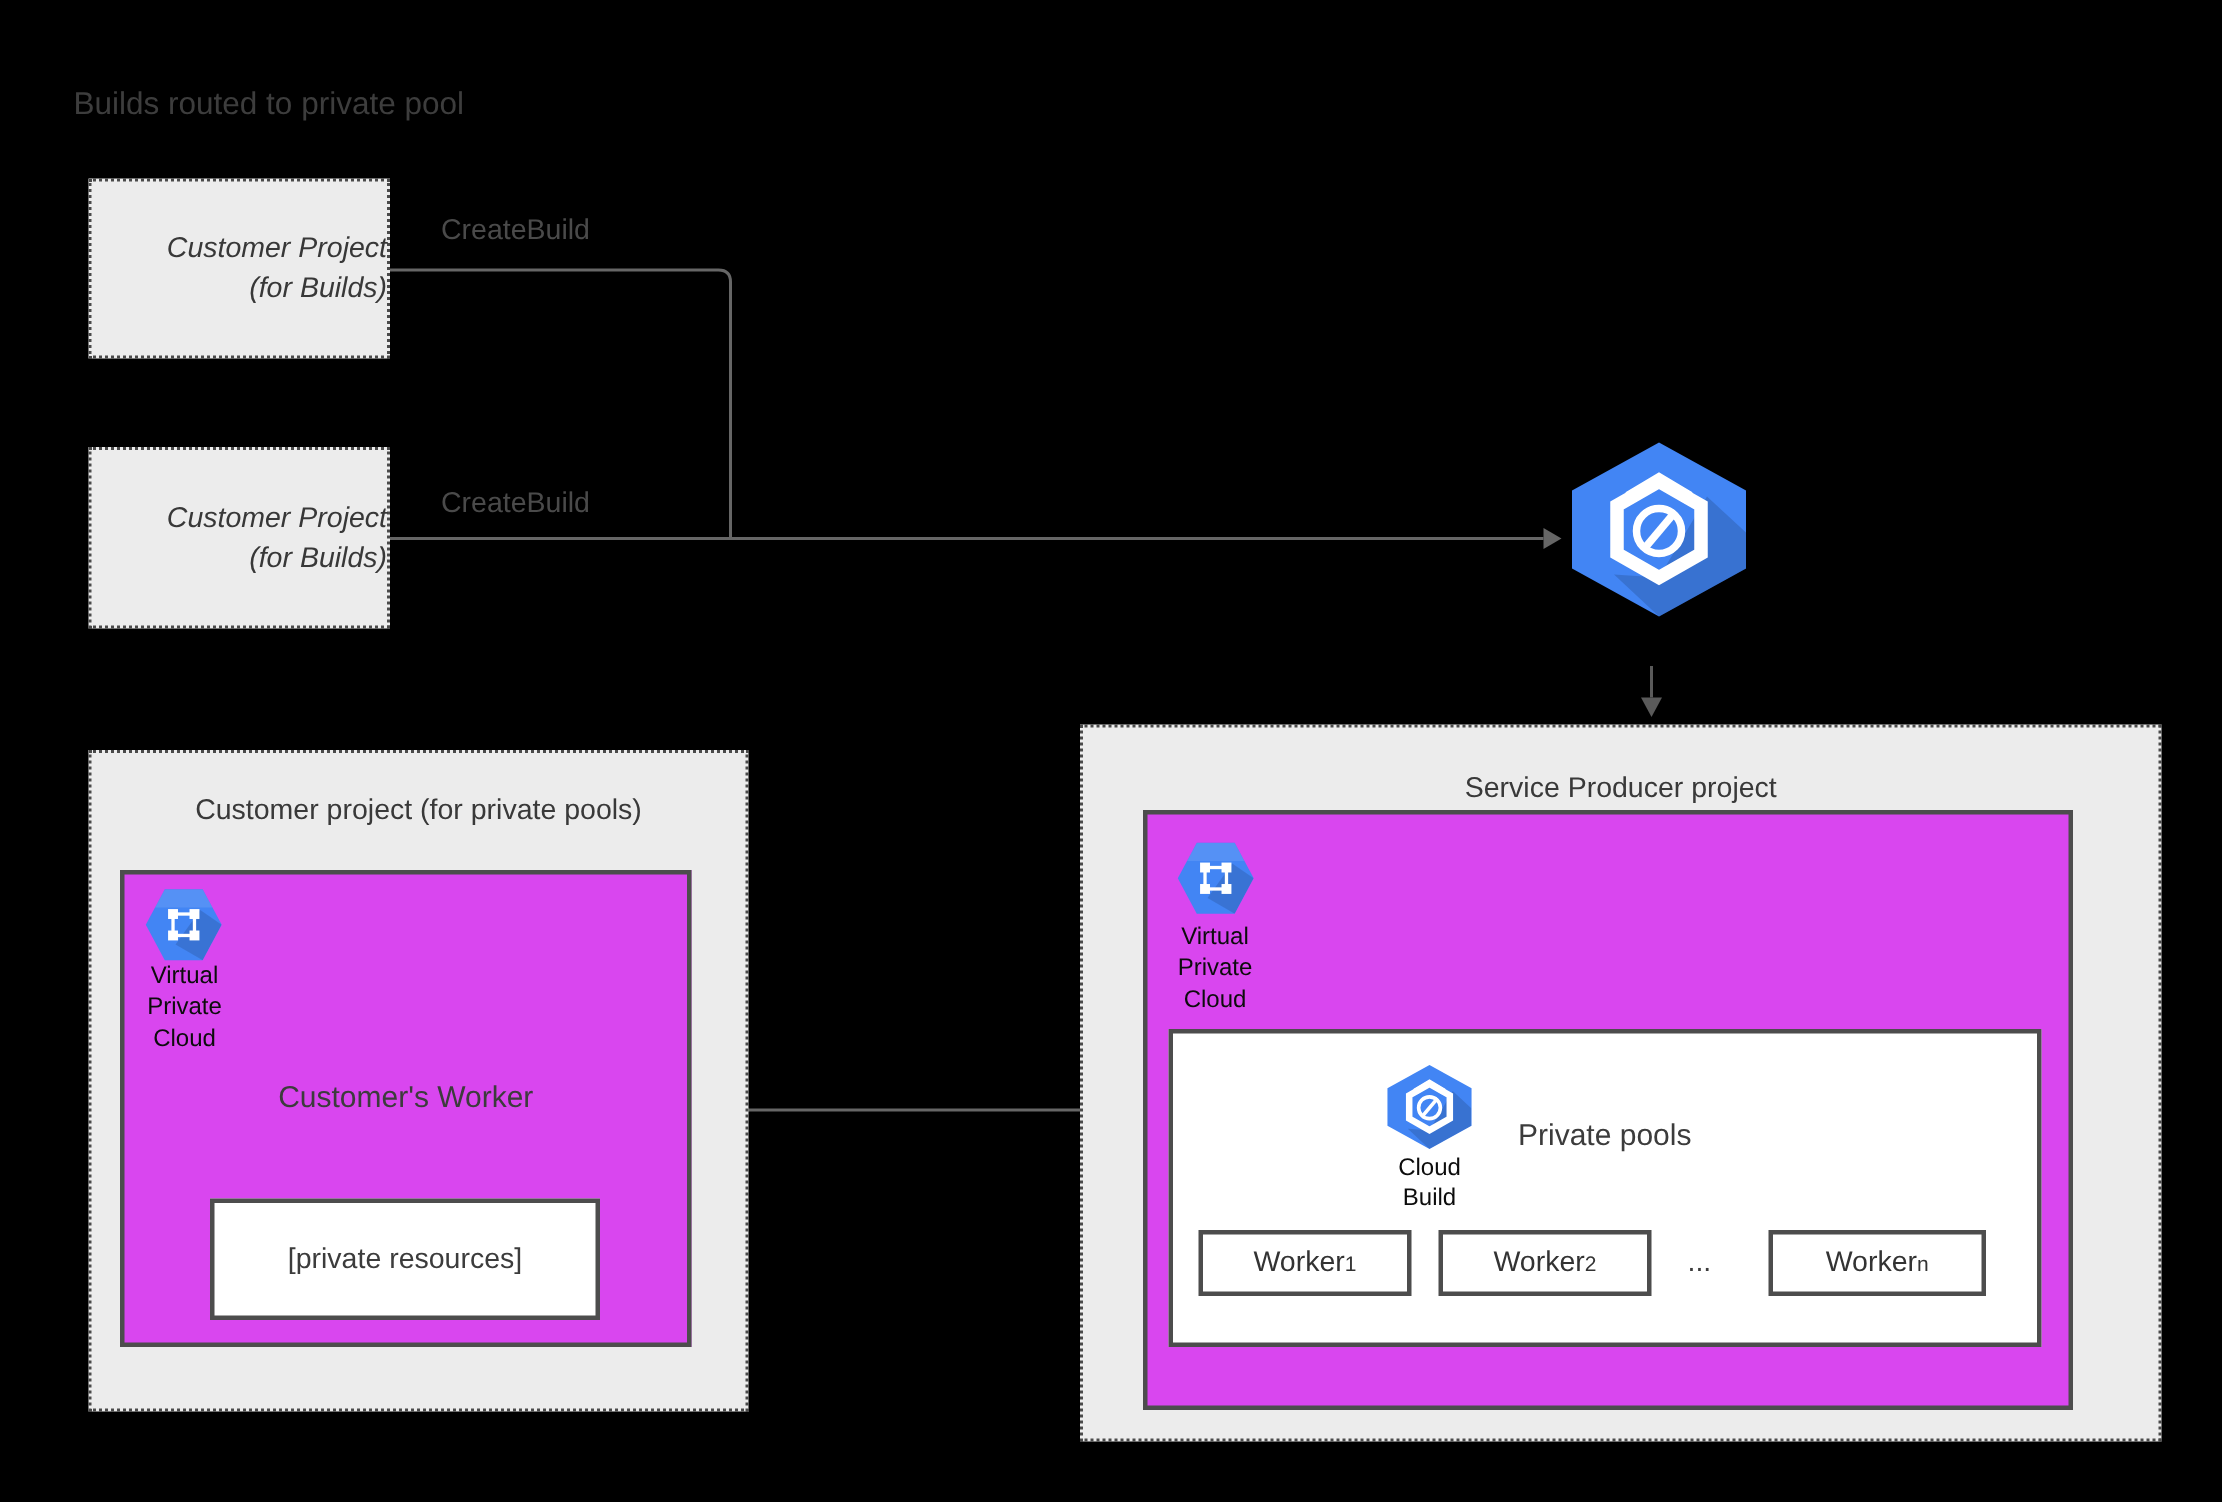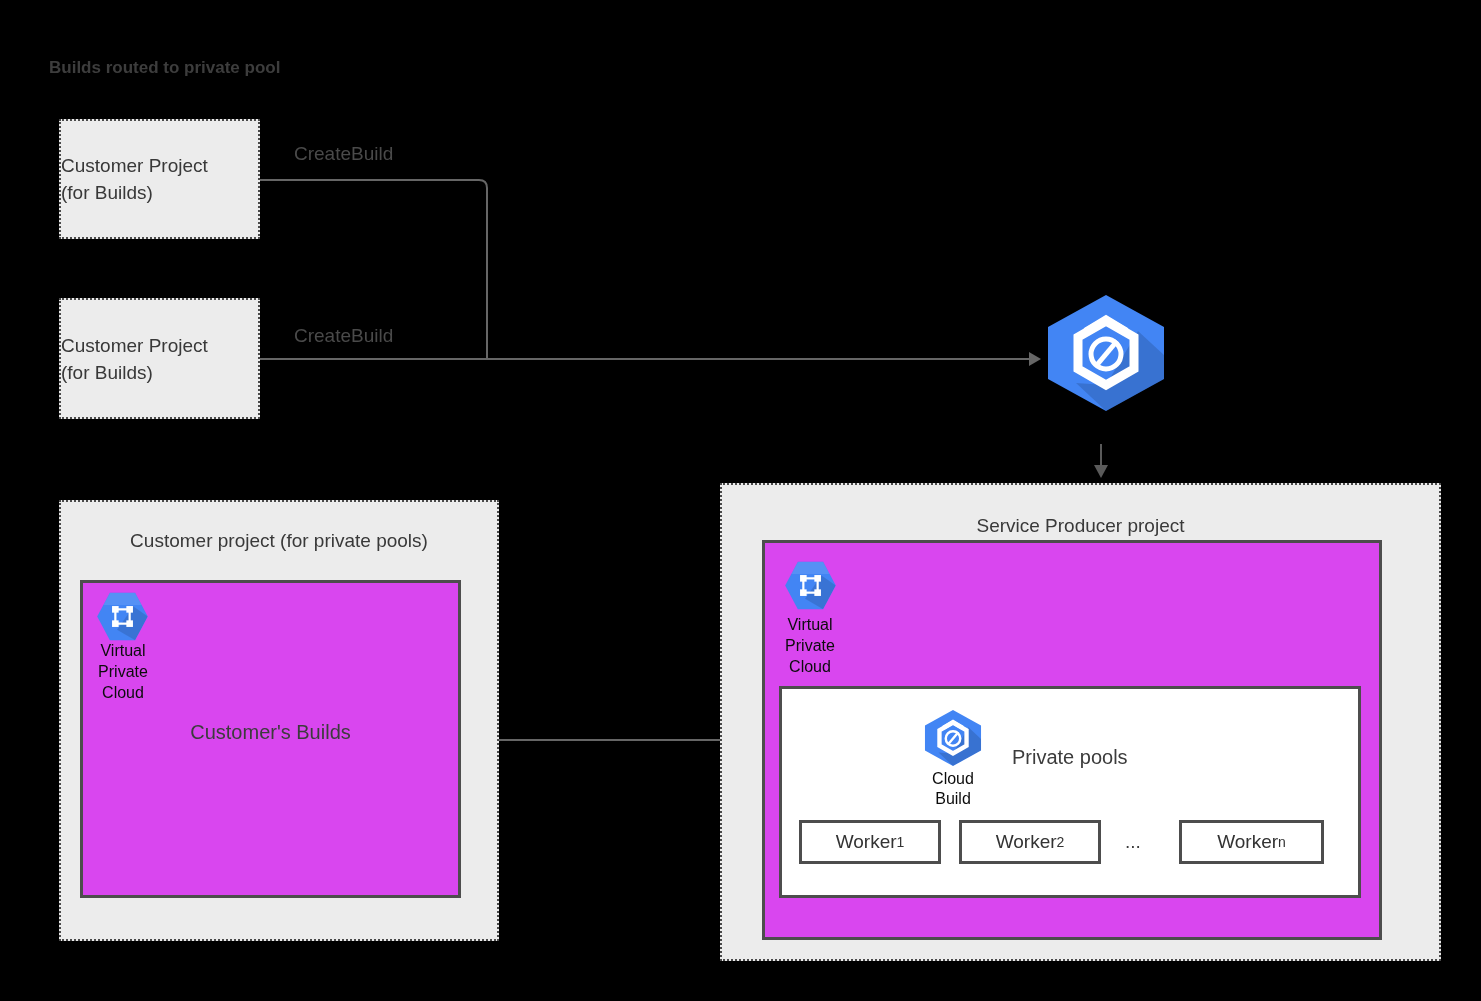--- a/index.html
+++ b/index.html
@@ -1,31 +1,31 @@
 <!DOCTYPE html>
 <html><head>
 <meta charset="utf-8">
 <style>
   html,body{margin:0;padding:0;background:#000;}
   .canvas{
     position:relative;width:1481px;height:1001px;background:#000;overflow:hidden;
     font-family:"Liberation Sans",sans-serif;
   }
   .diagram-title{
-    position:absolute;left:49px;top:58px;font-size:17px;font-weight:bold;color:#3d3d3d;
+    position:absolute;left:49px;top:58px;font-size:21px;font-weight:normal;color:#3d3d3d;
   }
   .gray-box{
     position:absolute;background:#ececec;border:2px dotted #4a4a4a;box-sizing:border-box;
   }
   .proj-title{
     position:absolute;left:0;width:100%;text-align:center;font-size:19px;color:#393939;
   }
   .two-line-box{
-    display:flex;flex-direction:column;align-items:flex-start;justify-content:center;
-    font-size:19px;line-height:27px;color:#383838;text-align:center;
+    display:flex;flex-direction:column;align-items:flex-end;justify-content:center;
+    font-size:19px;line-height:27px;color:#383838;text-align:center;font-style:italic;
   }
   .edge-label{
     position:absolute;font-size:19px;color:#4a4a4a;margin-left:12px;
   }
   .blue-box{
     position:absolute;background:#d946ef;border:3px solid #4d4d4d;box-sizing:border-box;
   }
   .white-box{
     position:absolute;background:#ffffff;border:3px solid #4d4d4d;box-sizing:border-box;
   }
@@ -115,21 +115,24 @@
       <rect x="31" y="27" width="12" height="12" fill="#ffffff"></rect>
       <rect x="57" y="27" width="12" height="12" fill="#ffffff"></rect>
       <rect x="31" y="53" width="12" height="12" fill="#ffffff"></rect>
       <rect x="57" y="53" width="12" height="12" fill="#ffffff"></rect>
     </svg>
     <div class="icon-label" style="left:0px;top:57px;width:80px;">
       <div>Virtual</div>
       <div>Private</div>
       <div>Cloud</div>
     </div>
-    <div class="net-label" style="top:138px;">Customer's Builds</div>
+    <div class="net-label" style="top:138px;">Customer's Worker</div>
+    <div class="white-box" style="left:57px;top:216px;width:260px;height:81px;display:flex;align-items:center;justify-content:center;">
+      <span style="font-size:19px;color:#3c3c3c;">[private resources]</span>
+    </div>
   </div>
 
   <div class="gray-box" style="left:720px;top:483px;width:721px;height:478px;">
     <div class="proj-title" style="top:30px;">Service Producer project</div>
   </div>
 
   <div class="blue-box" style="left:762px;top:540px;width:620px;height:400px;">
     <svg class="icon" style="left:18px;top:16px;" width="55" height="53" viewBox="0 0 100 92">
       <defs>
           <clipPath id="hexVpc2">

